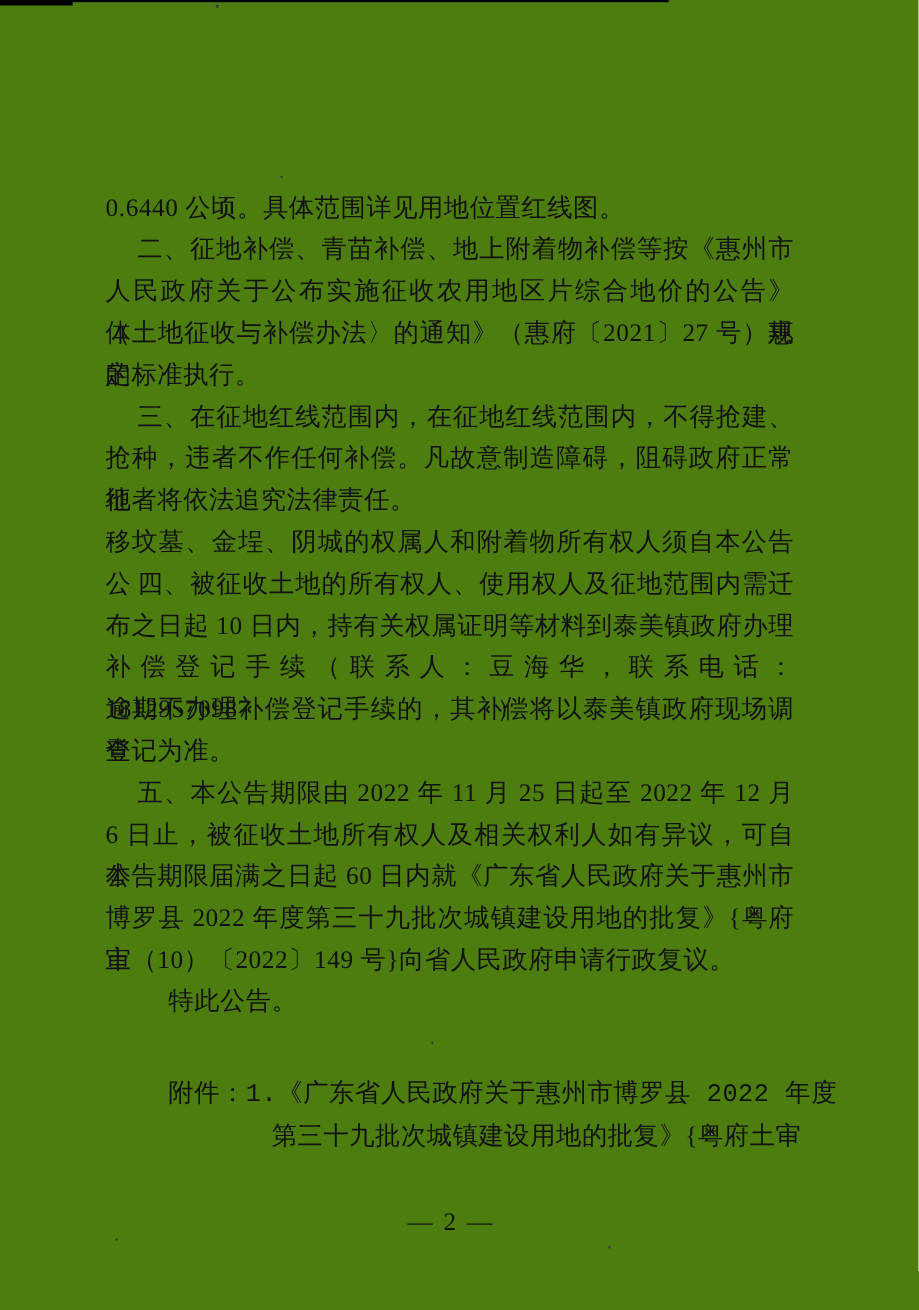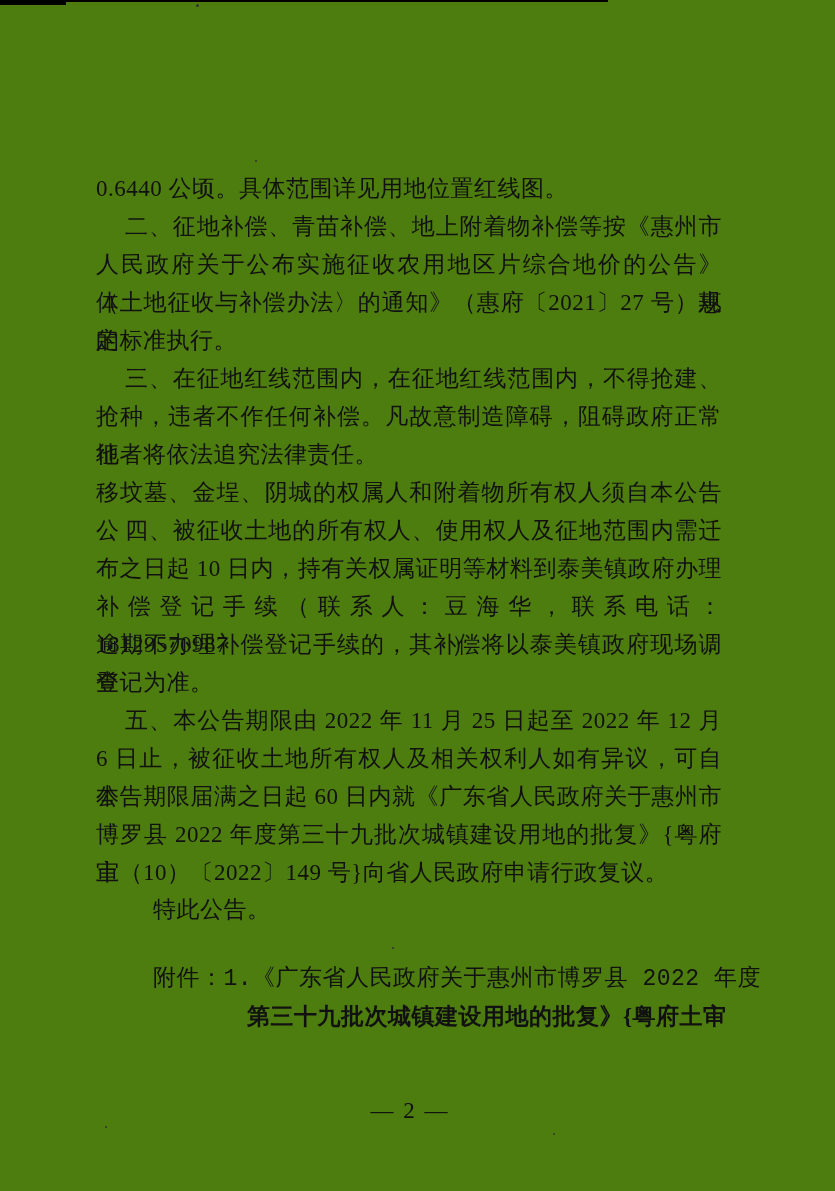--- a/index.html
+++ b/index.html
@@ -57,21 +57,21 @@
     text-align: left;
   }
   .line.fill {
     white-space: normal;
     text-align: justify;
     text-align-last: justify;
   }
   .ind-0 { padding-left: 0; }
   .ind-1 { padding-left: 29px; }
   .ind-2 { padding-left: 57px; font-family: Liberation Mono, monospace; }
-  .ind-3 { padding-left: 151px; font-weight: bold; }
+  .ind-3 { padding-left: 151px; }
 
   .page-number {
     position: absolute;
     left: 0;
     top: 1096px;
     width: 820px;
     text-align: center;
     font-size: 23px;
     line-height: 30px;
     letter-spacing: 2px;
@@ -106,19 +106,19 @@
       <div class="line ind-0 fill">布之日起 10 日内，持有关权属证明等材料到泰美镇政府办理</div>
       <div class="line ind-0 fill">补偿登记手续（联系人：豆海华，联系电话：18129570987），</div>
       <div class="line ind-0 fill">逾期不办理补偿登记手续的，其补偿将以泰美镇政府现场调查</div>
       <div class="line ind-0">登记为准。</div>
       <div class="line ind-1 fill">五、本公告期限由 2022 年 11 月 25 日起至 2022 年 12 月</div>
       <div class="line ind-0 fill">6 日止，被征收土地所有权人及相关权利人如有异议，可自本</div>
       <div class="line ind-0 fill">公告期限届满之日起 60 日内就《广东省人民政府关于惠州市</div>
       <div class="line ind-0 fill">博罗县 2022 年度第三十九批次城镇建设用地的批复》{粤府土</div>
       <div class="line ind-0">审（10）〔2022〕149 号}向省人民政府申请行政复议。</div>
       <div class="line ind-2">特此公告。</div>
-      <div class="line ind-2" style="margin-top: 30px;">附件：1.《广东省人民政府关于惠州市博罗县 2022 年度</div>
+      <div class="line ind-2" style="margin-top: 46px;">附件：1.《广东省人民政府关于惠州市博罗县 2022 年度</div>
       <div class="line ind-3">第三十九批次城镇建设用地的批复》{粤府土审</div>
     </div>
 
   <div class="page-number">— 2 —</div>
 
 </div>
 
 </body></html>

